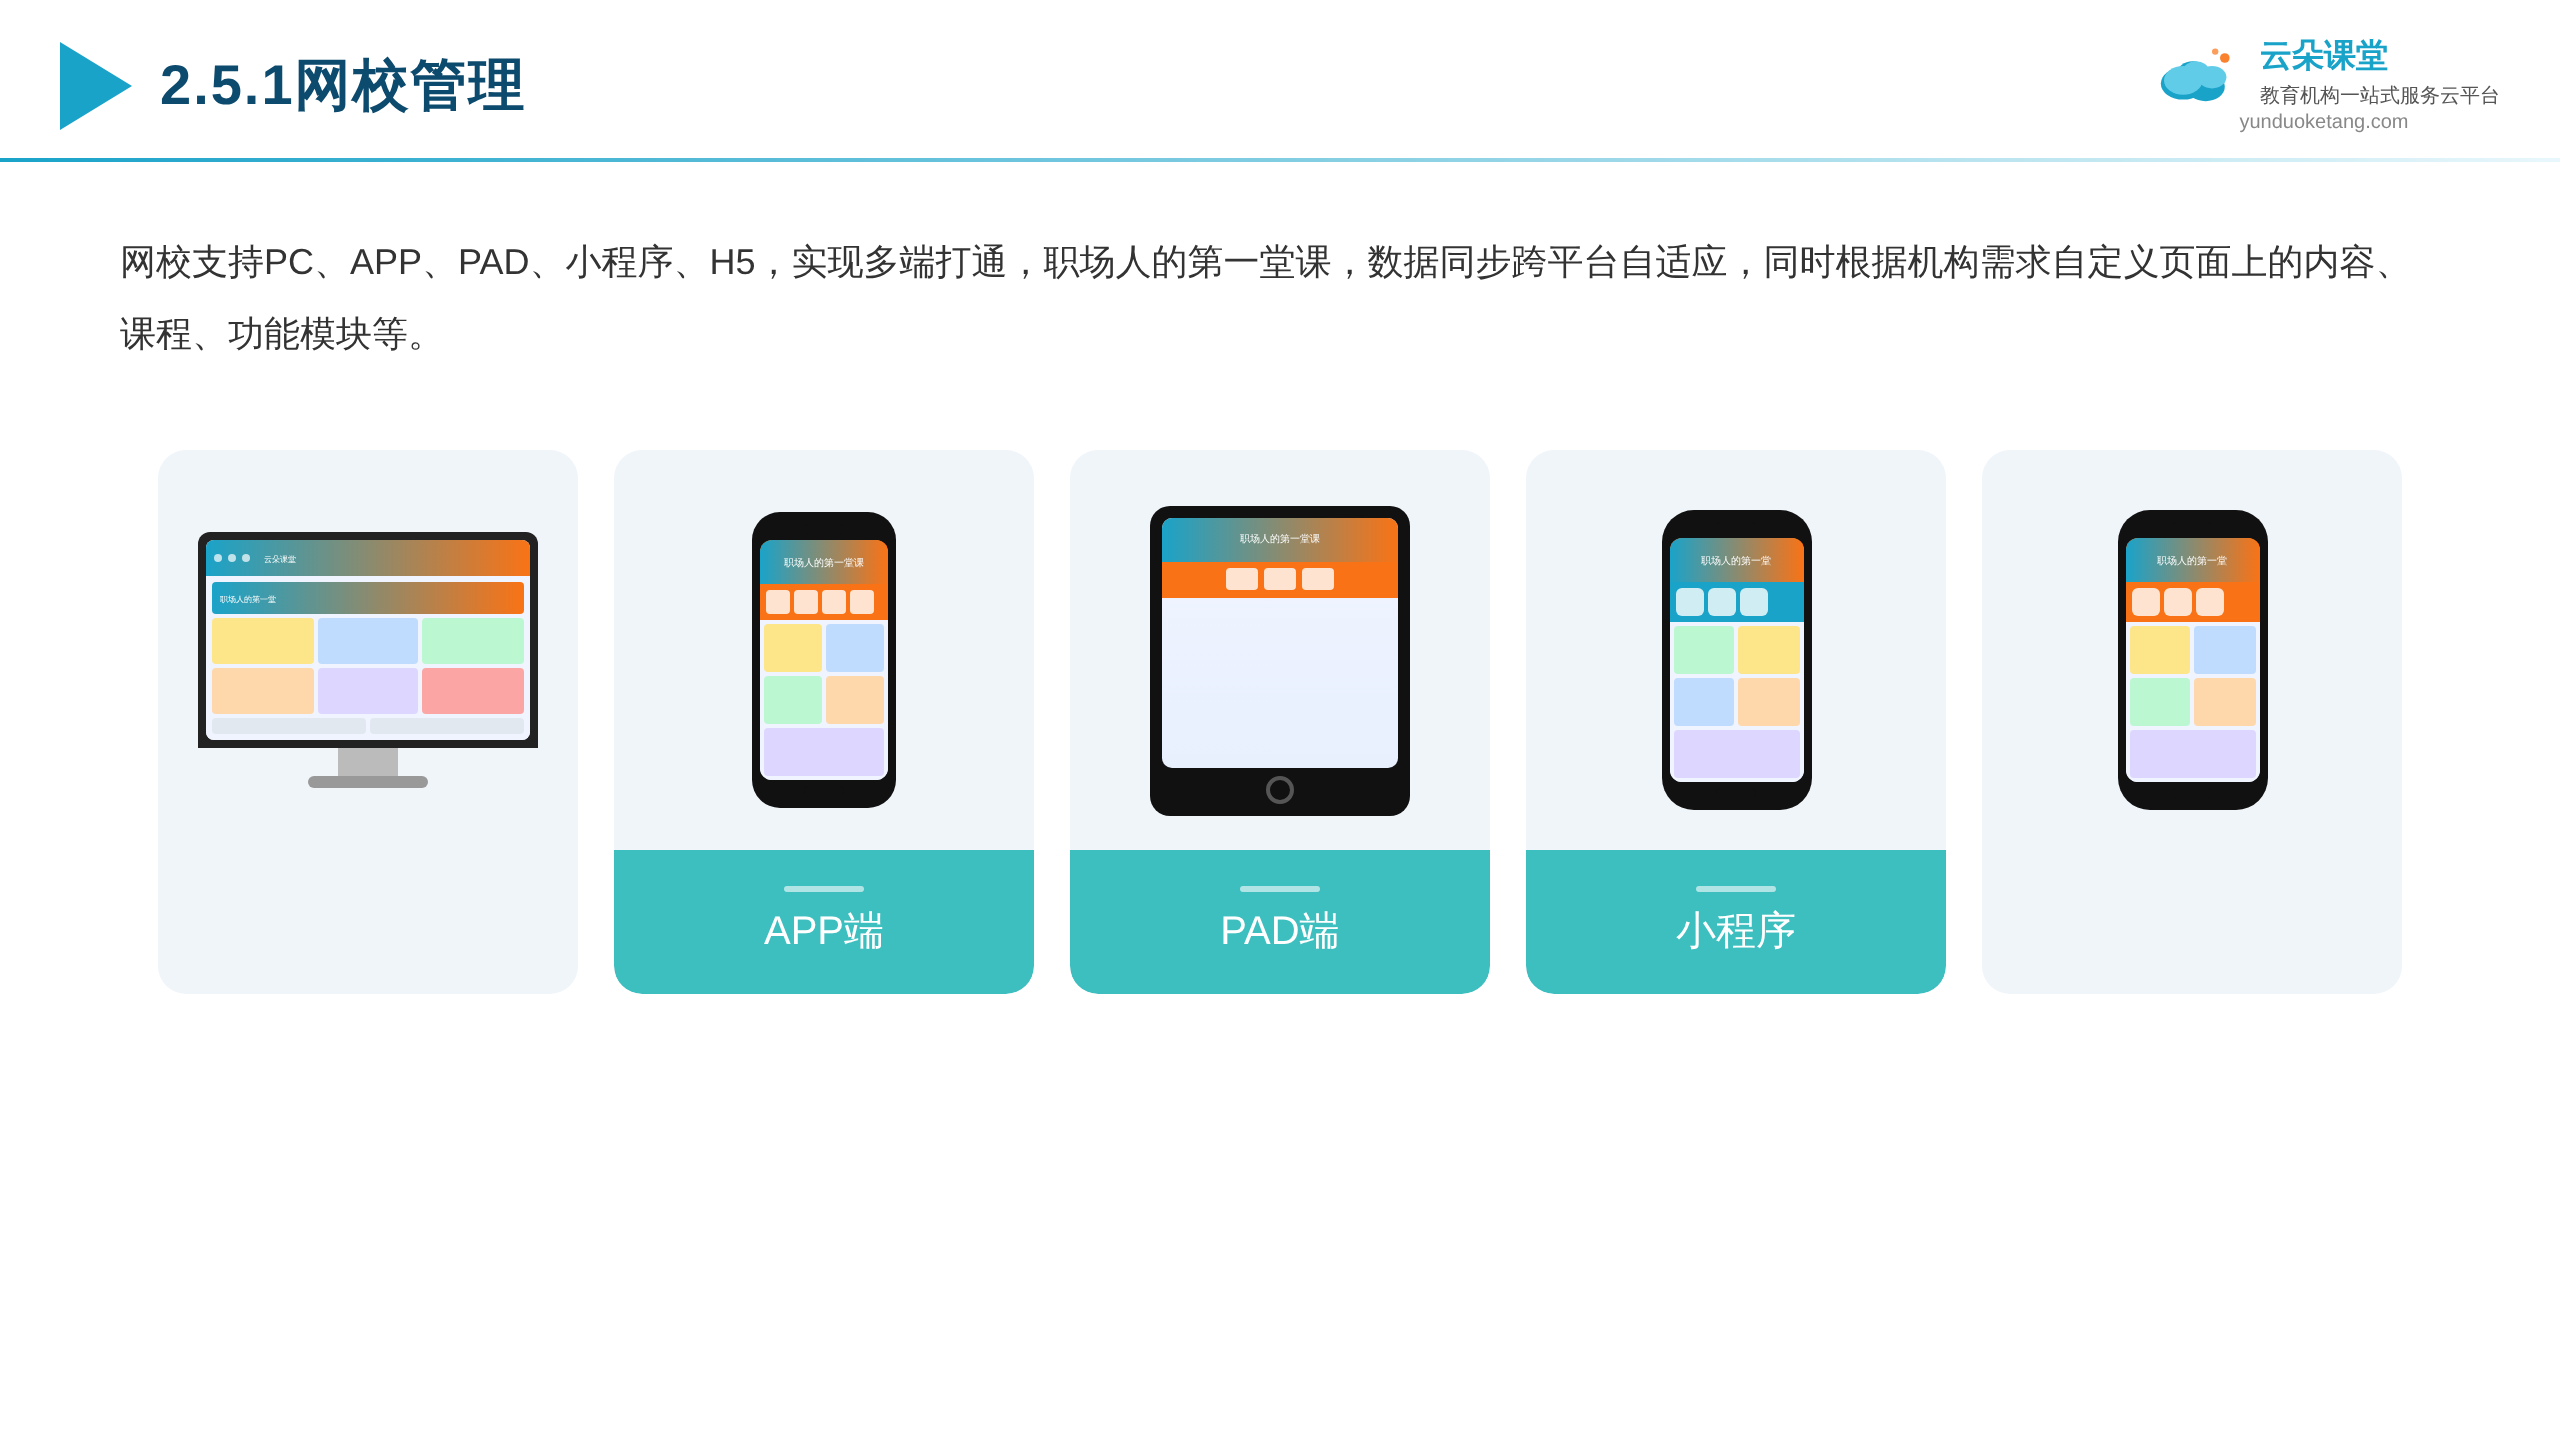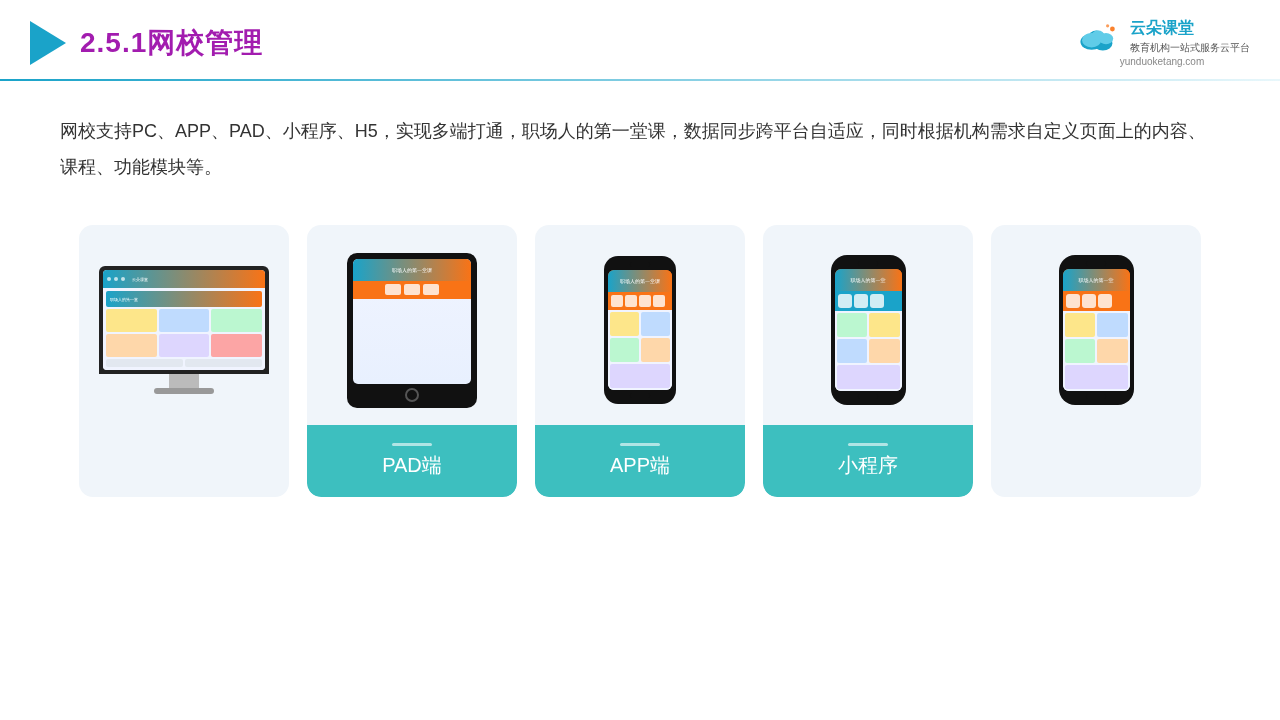--- a/index.html
+++ b/index.html
@@ -31,21 +31,21 @@
       height: 0;
       border-top: 22px solid transparent;
       border-bottom: 22px solid transparent;
       border-left: 36px solid #1aa3c9;
       flex-shrink: 0;
     }
 
     .page-title {
       font-size: 28px;
       font-weight: bold;
-      color: #a21caf;
+      color: #0c4a6e;
       letter-spacing: 1px;
     }
 
     
     .logo-area {
       display: flex;
       flex-direction: column;
       align-items: center;
     }
 
@@ -366,20 +366,53 @@
           </div>
         </div>
         <div class="monitor-stand"></div>
         <div class="monitor-base"></div>
       </div>
     </div>
   </div>
 
   <div class="card">
     <div class="card-image-area">
+      <div class="phone-mockup">
+        <div class="phone-notch"></div>
+        <div class="phone-screen">
+          <div class="phone-screen-content">
+            <div class="phone-header-bar">
+              <span class="phone-header-text">职场人的第一堂课</span>
+            </div>
+            <div style="background:#f97316;padding:3px;display:flex;align-items:center;gap:2px;flex-wrap:wrap;">
+              <div style="width:12px;height:12px;background:white;border-radius:2px;opacity:0.8;"></div>
+              <div style="width:12px;height:12px;background:white;border-radius:2px;opacity:0.8;"></div>
+              <div style="width:12px;height:12px;background:white;border-radius:2px;opacity:0.8;"></div>
+              <div style="width:12px;height:12px;background:white;border-radius:2px;opacity:0.8;"></div>
+            </div>
+            <div class="phone-body-area">
+              <div class="phone-block" style="background:#fde68a;"></div>
+              <div class="phone-block" style="background:#bfdbfe;"></div>
+              <div class="phone-block" style="background:#bbf7d0;"></div>
+              <div class="phone-block" style="background:#fed7aa;"></div>
+              <div class="phone-block" style="background:#ddd6fe;grid-column:span 2;"></div>
+            </div>
+          </div>
+        </div>
+        <div class="phone-bottom-bar"></div>
+      </div>
+    </div>
+    <div class="card-label">
+      <div class="card-label-bar"></div>
+      <span>APP端</span>
+    </div>
+  </div>
+
+  <div class="card">
+    <div class="card-image-area">
       <div class="tablet-mockup">
         <div class="tablet-screen">
           <div class="tablet-header">
             <span style="font-size:5px;color:white;">职场人的第一堂课</span>
           </div>
           <div style="background:#f97316;height:18px;display:flex;align-items:center;justify-content:center;gap:3px;padding:0 4px;">
             <div style="width:16px;height:11px;background:white;border-radius:2px;opacity:0.8;"></div>
             <div style="width:16px;height:11px;background:white;border-radius:2px;opacity:0.8;"></div>
             <div style="width:16px;height:11px;background:white;border-radius:2px;opacity:0.8;"></div>
           </div>
@@ -391,53 +424,20 @@
             <div class="tablet-block" style="background:#ddd6fe;"></div>
             <div class="tablet-block" style="background:#fca5a5;"></div>
           </div>
         </div>
         <div class="tablet-home-btn"></div>
       </div>
     </div>
     <div class="card-label">
       <div class="card-label-bar"></div>
       <span>PAD端</span>
-    </div>
-  </div>
-
-  <div class="card">
-    <div class="card-image-area">
-      <div class="phone-mockup">
-        <div class="phone-notch"></div>
-        <div class="phone-screen">
-          <div class="phone-screen-content">
-            <div class="phone-header-bar">
-              <span class="phone-header-text">职场人的第一堂课</span>
-            </div>
-            <div style="background:#f97316;padding:3px;display:flex;align-items:center;gap:2px;flex-wrap:wrap;">
-              <div style="width:12px;height:12px;background:white;border-radius:2px;opacity:0.8;"></div>
-              <div style="width:12px;height:12px;background:white;border-radius:2px;opacity:0.8;"></div>
-              <div style="width:12px;height:12px;background:white;border-radius:2px;opacity:0.8;"></div>
-              <div style="width:12px;height:12px;background:white;border-radius:2px;opacity:0.8;"></div>
-            </div>
-            <div class="phone-body-area">
-              <div class="phone-block" style="background:#fde68a;"></div>
-              <div class="phone-block" style="background:#bfdbfe;"></div>
-              <div class="phone-block" style="background:#bbf7d0;"></div>
-              <div class="phone-block" style="background:#fed7aa;"></div>
-              <div class="phone-block" style="background:#ddd6fe;grid-column:span 2;"></div>
-            </div>
-          </div>
-        </div>
-        <div class="phone-bottom-bar"></div>
-      </div>
-    </div>
-    <div class="card-label">
-      <div class="card-label-bar"></div>
-      <span>APP端</span>
     </div>
   </div>
 
   <div class="card">
     <div class="card-image-area">
       <div class="phone-mockup" style="width:75px;height:150px;border-radius:16px;">
         <div class="phone-notch"></div>
         <div class="phone-screen">
           <div class="phone-screen-content">
             <div class="phone-header-bar">

